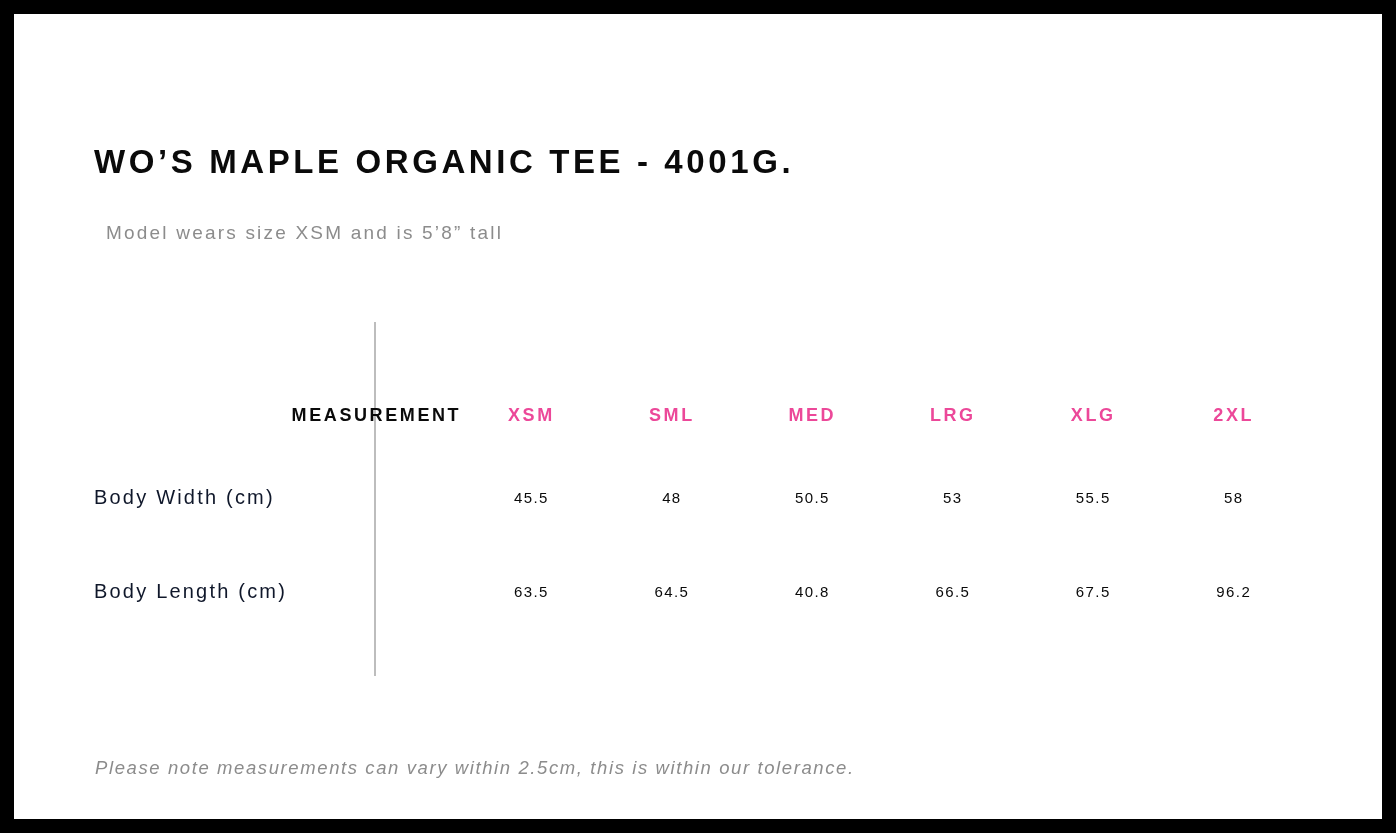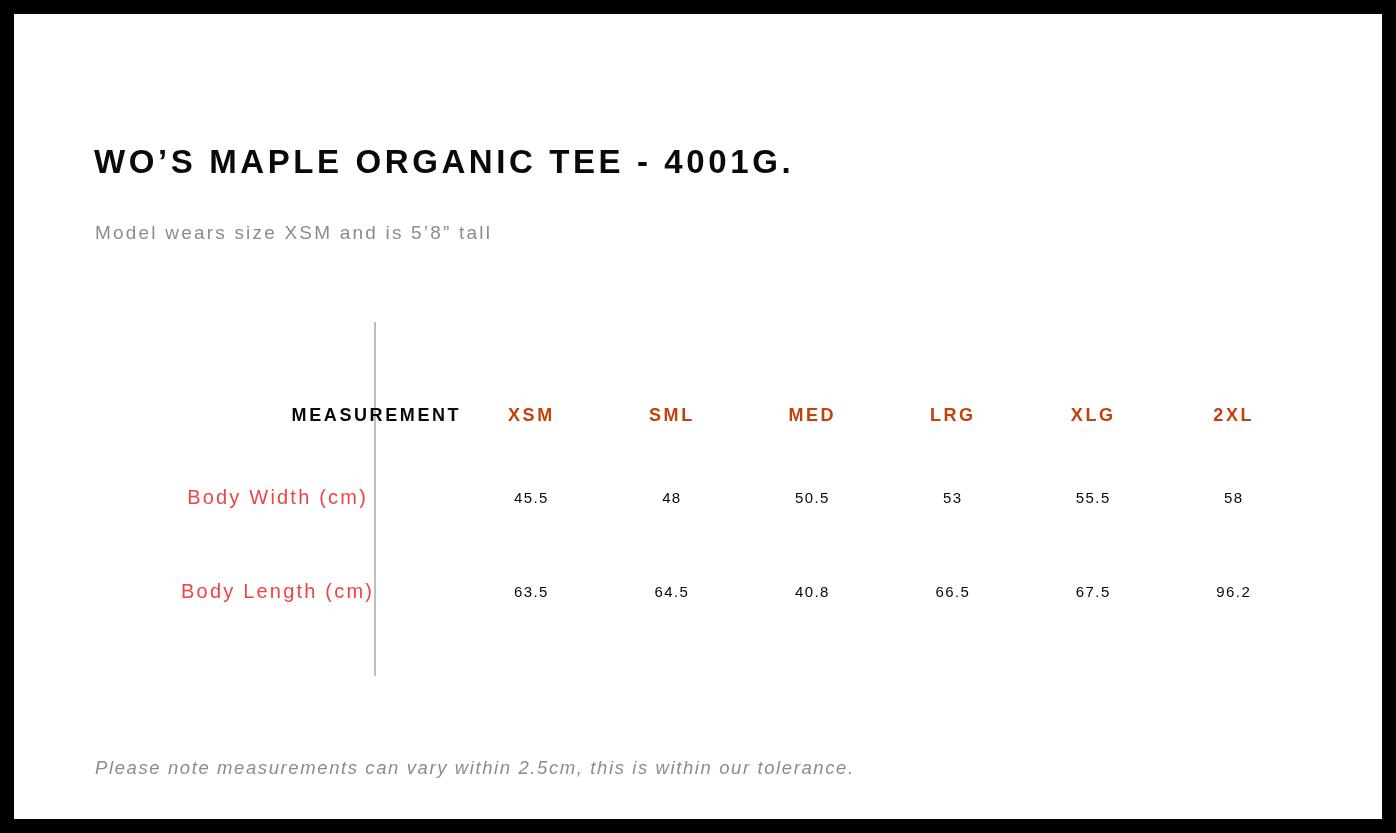--- a/index.html
+++ b/index.html
@@ -33,21 +33,21 @@
     left: 80px;
     top: 93px;
     font-size: 33px;
     font-weight: bold;
     letter-spacing: 3.6px;
     color: #0a0a0a;
     white-space: nowrap;
   }
   .subtitle {
     position: absolute;
-    left: 81px;
+    left: 92px;
     top: 172px;
     font-size: 19px;
     letter-spacing: 2.2px;
     color: #8c8c8c;
     white-space: nowrap;
   }
   .divider {
     position: absolute;
     left: 360px;
     top: 272px;
@@ -77,29 +77,29 @@
     letter-spacing: 2.6px;
     color: #0a0a0a;
     height: 70px;
     vertical-align: middle;
   }
   .hdr-size {
     text-align: center;
     font-size: 18px;
     font-weight: bold;
     letter-spacing: 2.6px;
-    color: #c2410c;
+    color: #ec4899;
     height: 70px;
     vertical-align: middle;
   }
   .row-label {
-    text-align: center;
+    text-align: left;
     font-size: 20px;
     letter-spacing: 2.2px;
-    color: #ef4444;
+    color: #0f172a;
     height: 94px;
     vertical-align: middle;
   }
   .row-value {
     text-align: center;
     font-size: 15px;
     letter-spacing: 1.4px;
     color: #0a0a0a;
     height: 94px;
     vertical-align: middle;

